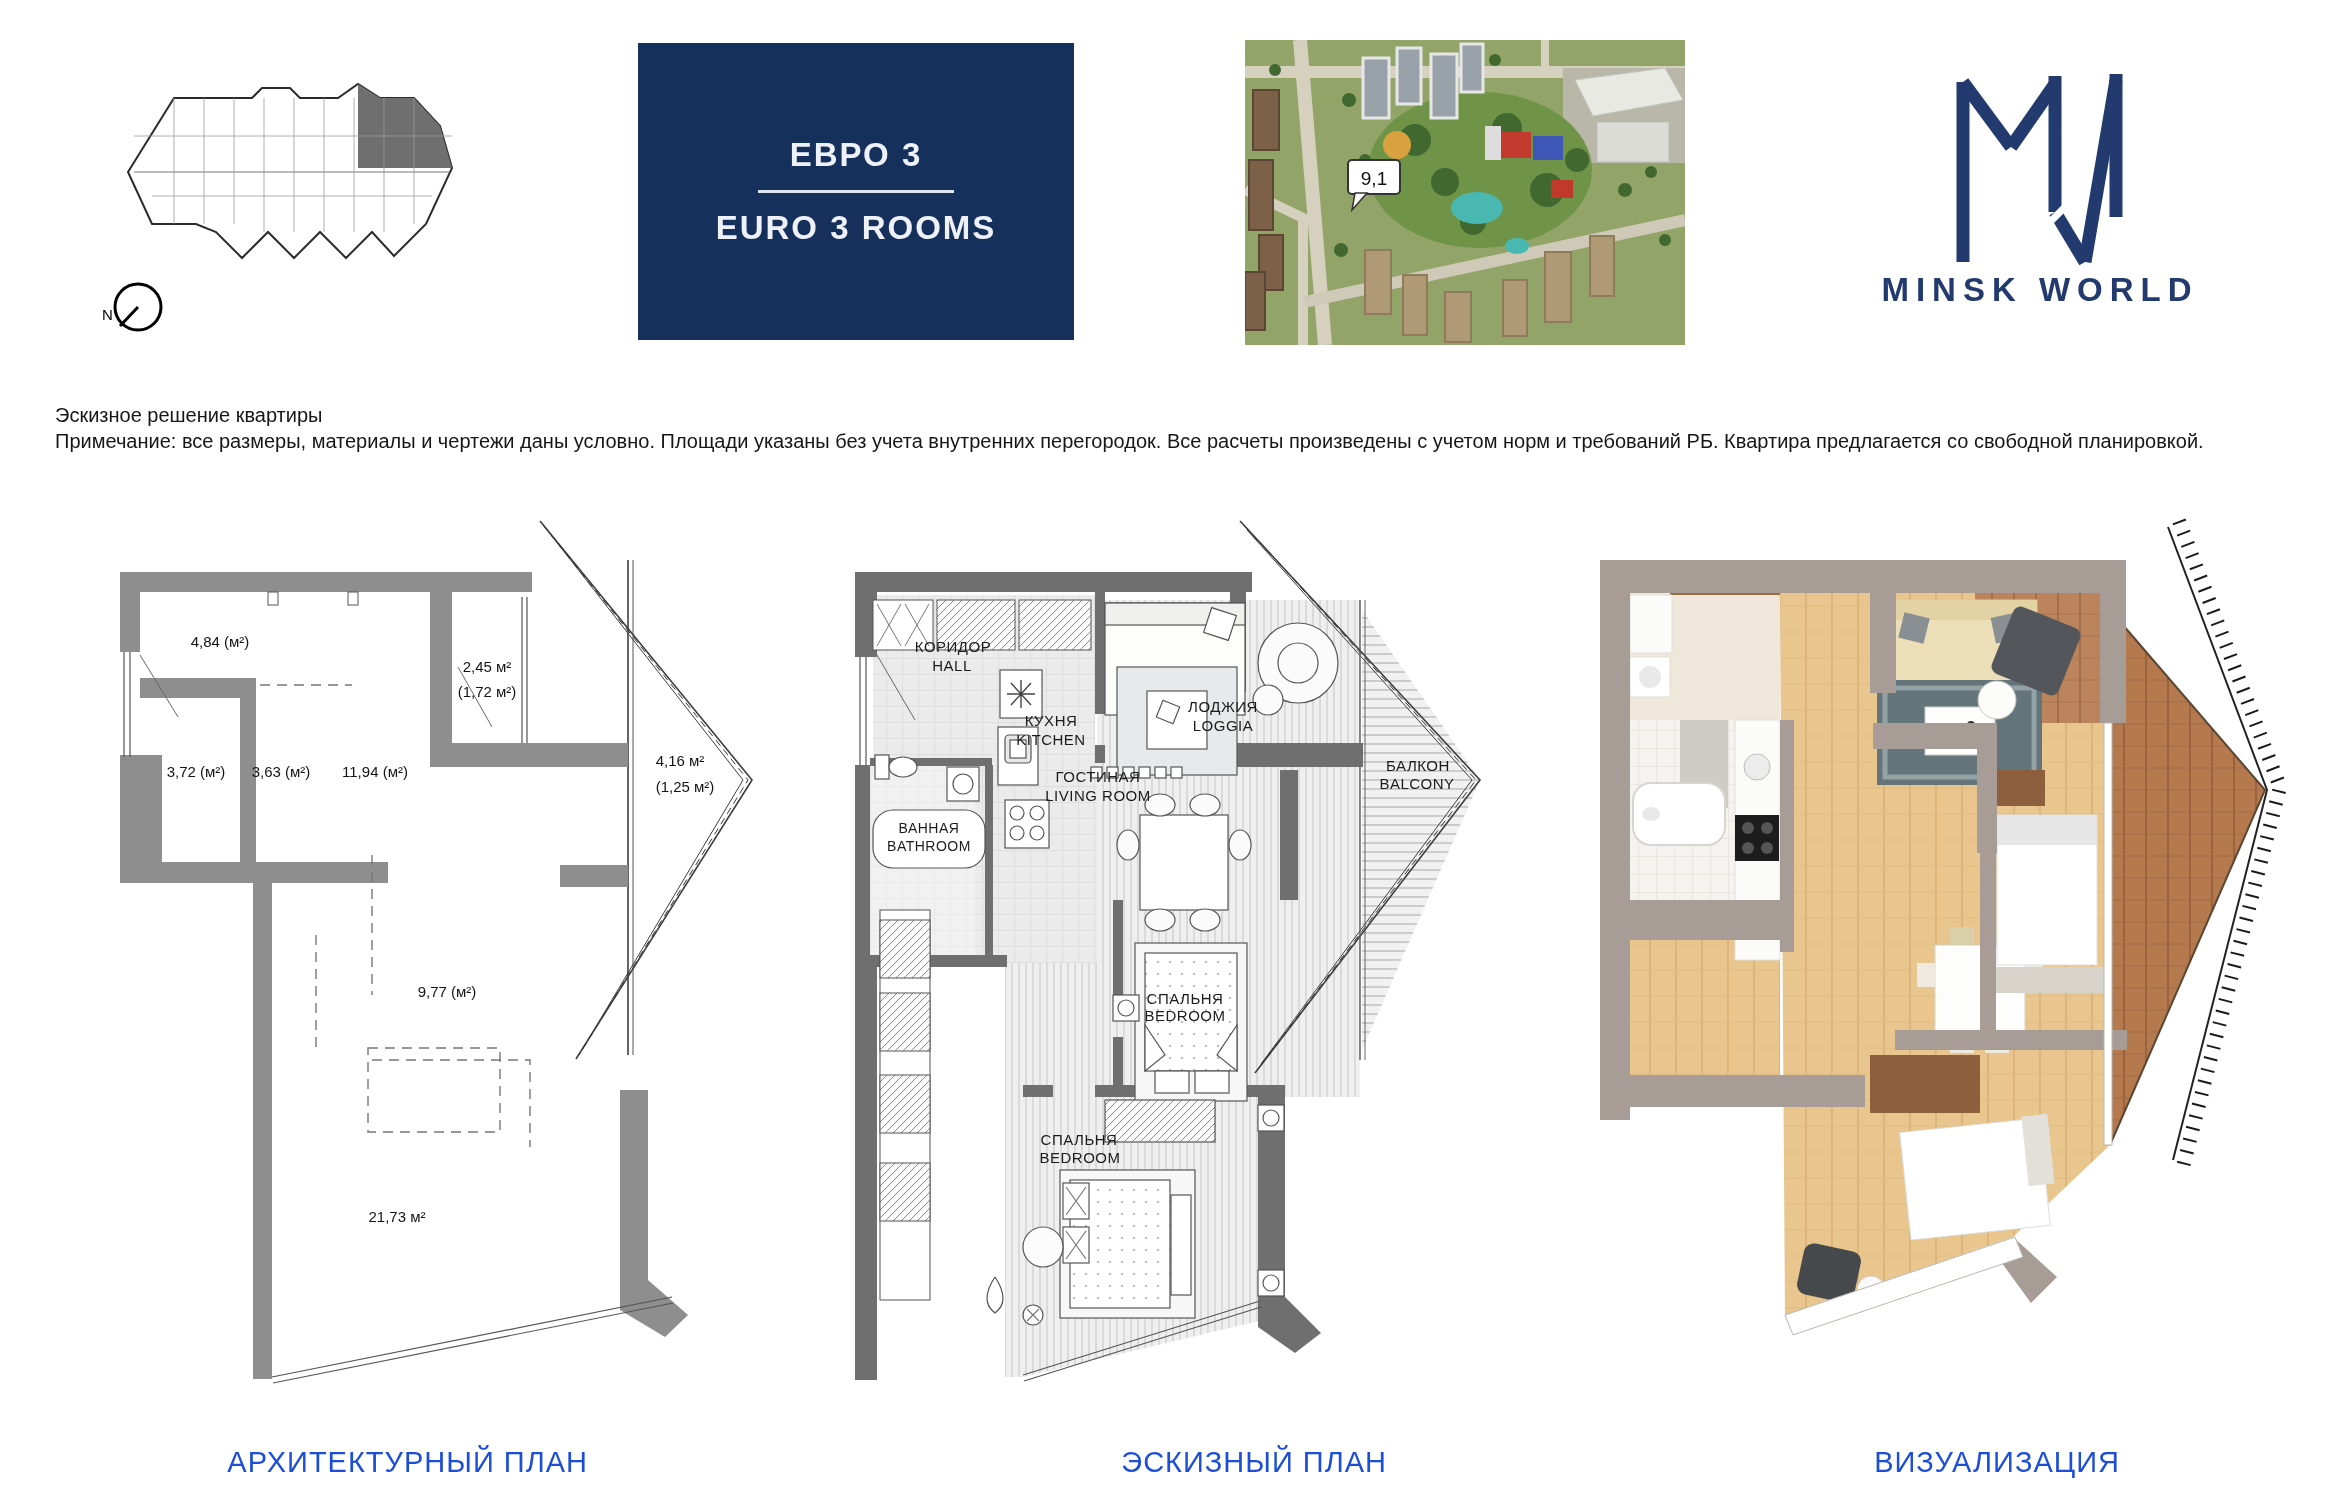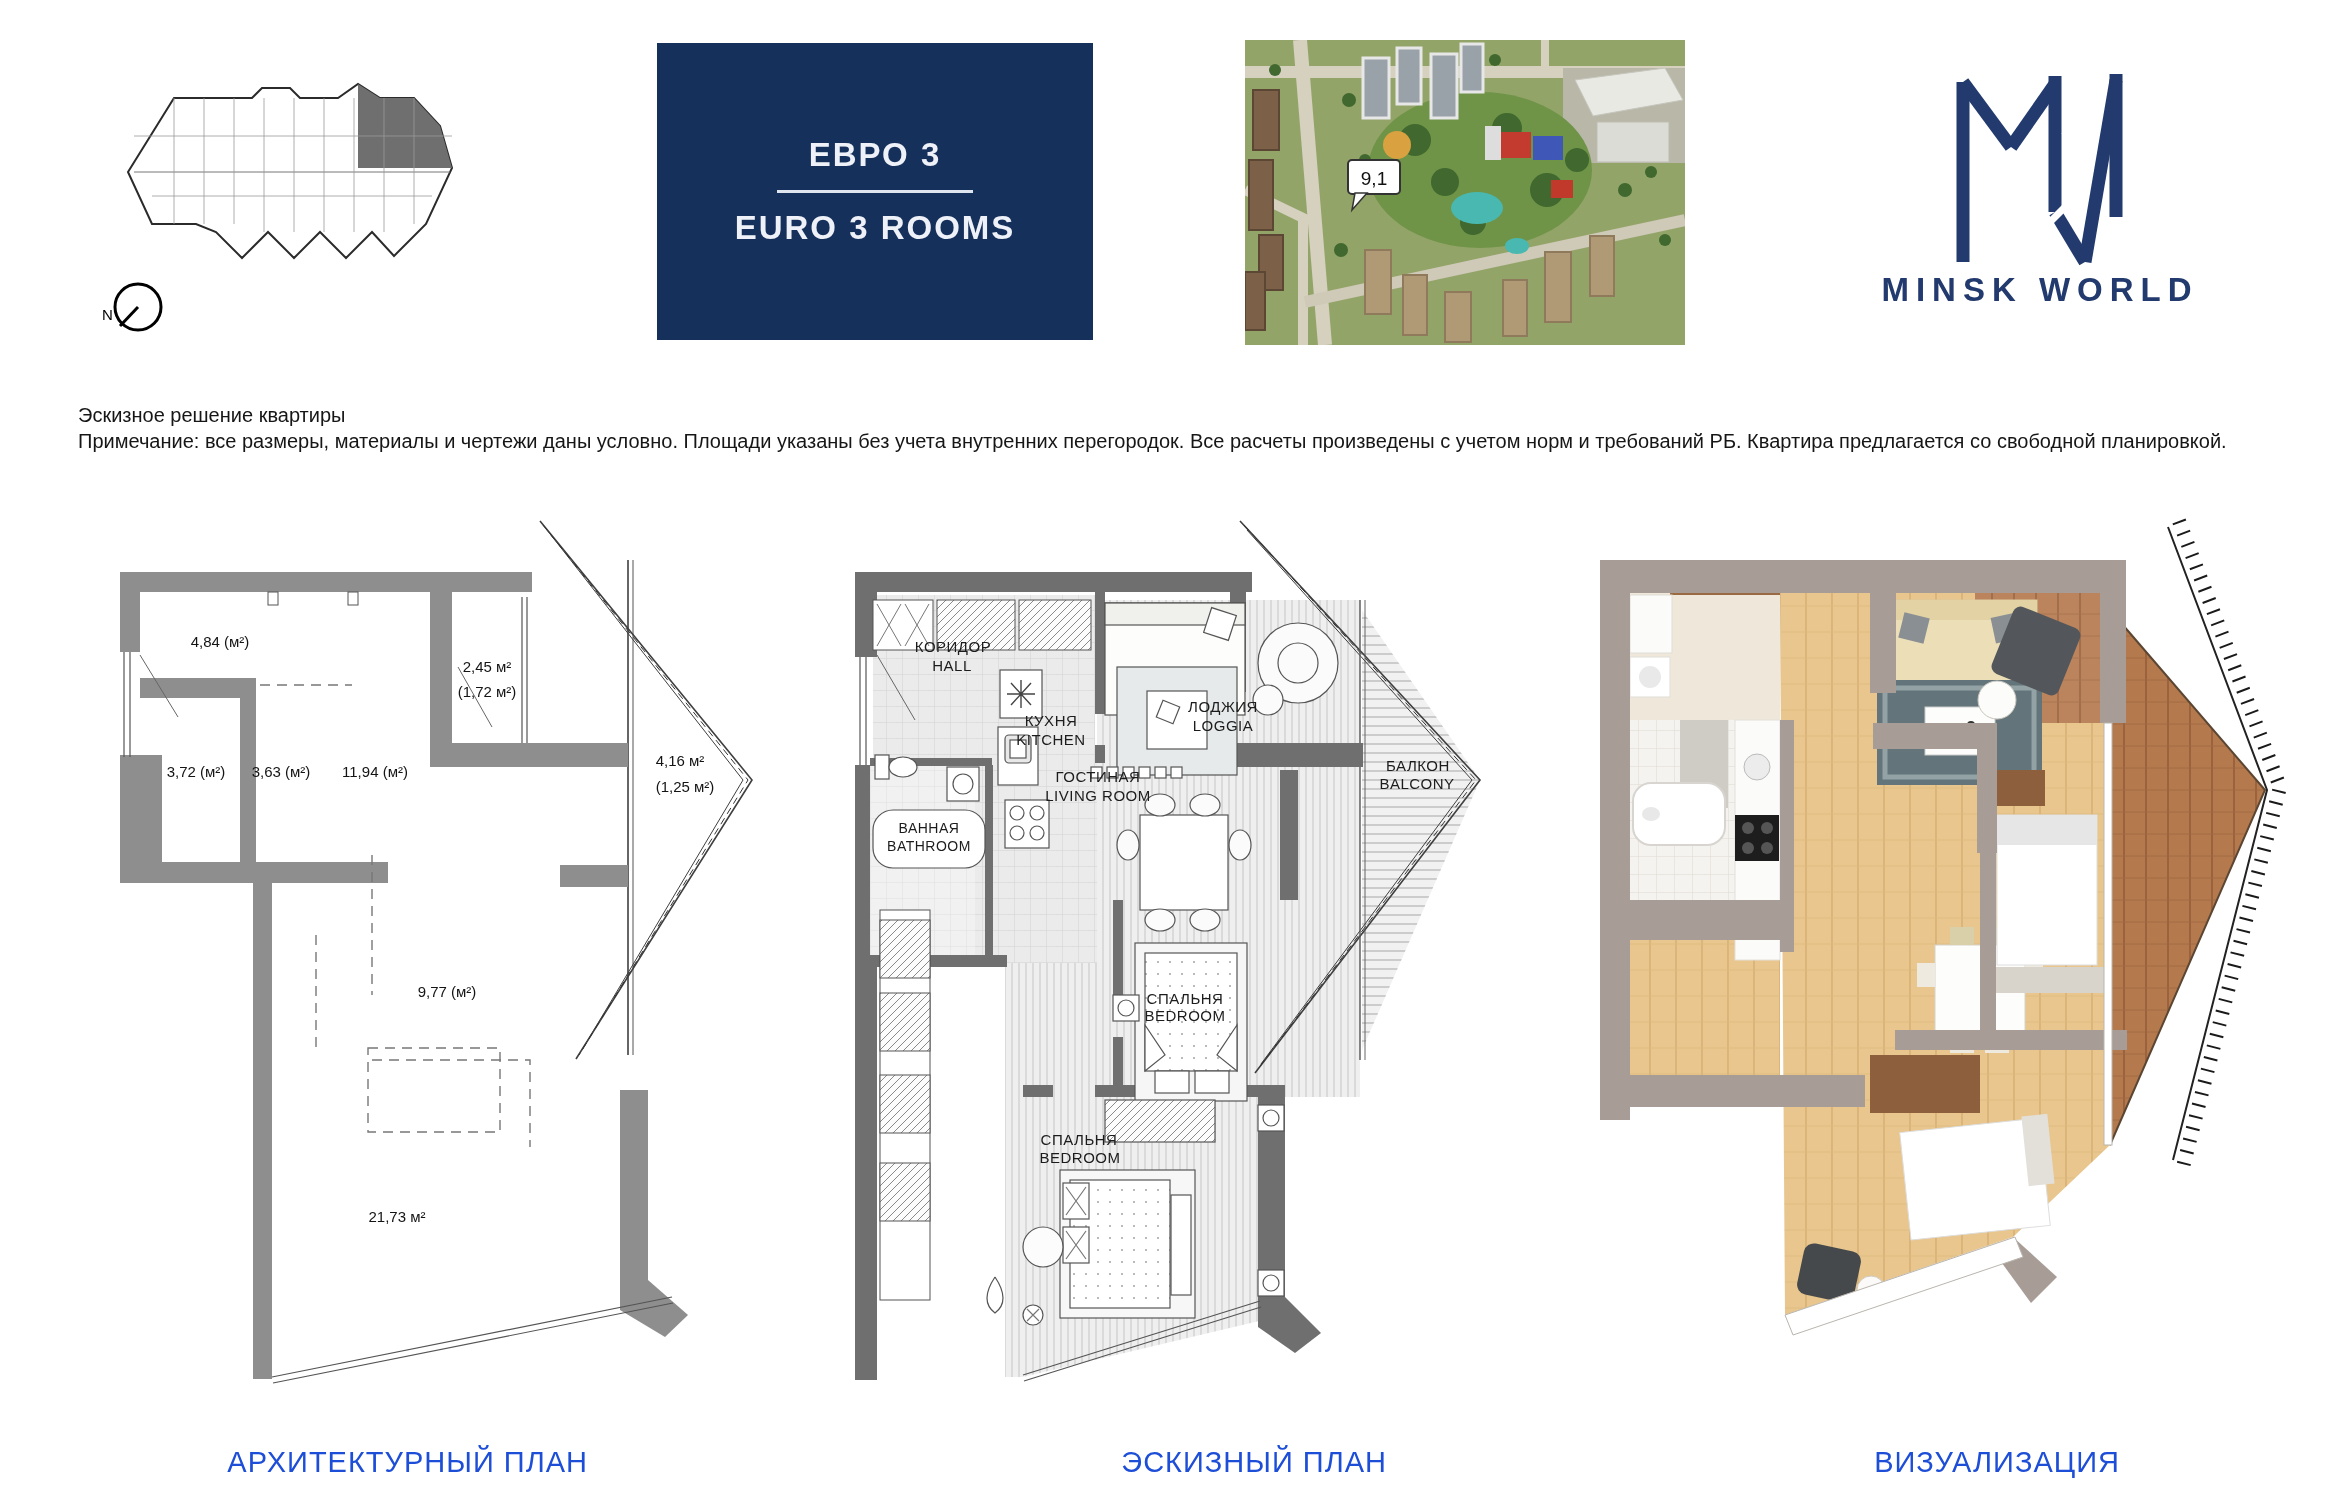--- a/index.html
+++ b/index.html
@@ -1,29 +1,29 @@
 <!DOCTYPE html>
 <html style="--navy: #16305c; --logo-navy: #223a6d; --wall-gray: #8e8e8e; --wall-dark: #6f6f6f; --plan-line: #444444; --wood-light: #e8c68d; --wood-dark: #b5794e; --taupe: #a79d96;"><head>
 <meta charset="utf-8">
 <style>
   html,body{margin:0;padding:0;background:#ffffff;}
   .page{position:relative;width:2338px;height:1509px;background:#fff;overflow:hidden;
         font-family:"Liberation Sans",sans-serif;color:#111;}
   .abs{position:absolute;}
   
-  .titlebox{left:657px;top:43px;width:436px;height:297px;background:var(--navy,#16305c);
+  .titlebox{left:638px;top:43px;width:436px;height:297px;background:var(--navy,#16305c);
             display:flex;flex-direction:column;align-items:center;justify-content:center;gap:16px;}
   .titlebox .ru,.titlebox .en{color:#eef1f7;font-size:33px;font-weight:700;letter-spacing:2px;}
   .titlebox .rule{width:196px;height:3px;background:#dfe5ee;}
   
   .logo{left:1860px;top:62px;width:360px;height:265px;text-align:center;}
   .logo .name{color:var(--logo-navy,#223a6d);font-size:33px;font-weight:700;letter-spacing:7px;white-space:nowrap;}
   
   .disclaimer{left:55px;top:402px;width:2262px;font-size:20px;line-height:26px;color:#161616;}
-  .disclaimer div{white-space:nowrap;margin-left:23px;}
+  .disclaimer div{white-space:nowrap;}
   
   .caption{top:1446px;width:420px;text-align:right;font-size:29px;letter-spacing:1px;color:#1d4ed8;}
   
   .compass{left:90px;top:270px;width:110px;height:80px;}
   
   .watermark{left:1748px;top:1268px;width:500px;text-align:center;
              font-size:116px;font-weight:700;letter-spacing:6px;line-height:1;
              color:rgba(255,255,255,0.62);z-index:5;}
   svg text{font-family:"Liberation Sans",sans-serif;}
   .arealbl{font-size:15px;fill:#141414;}

